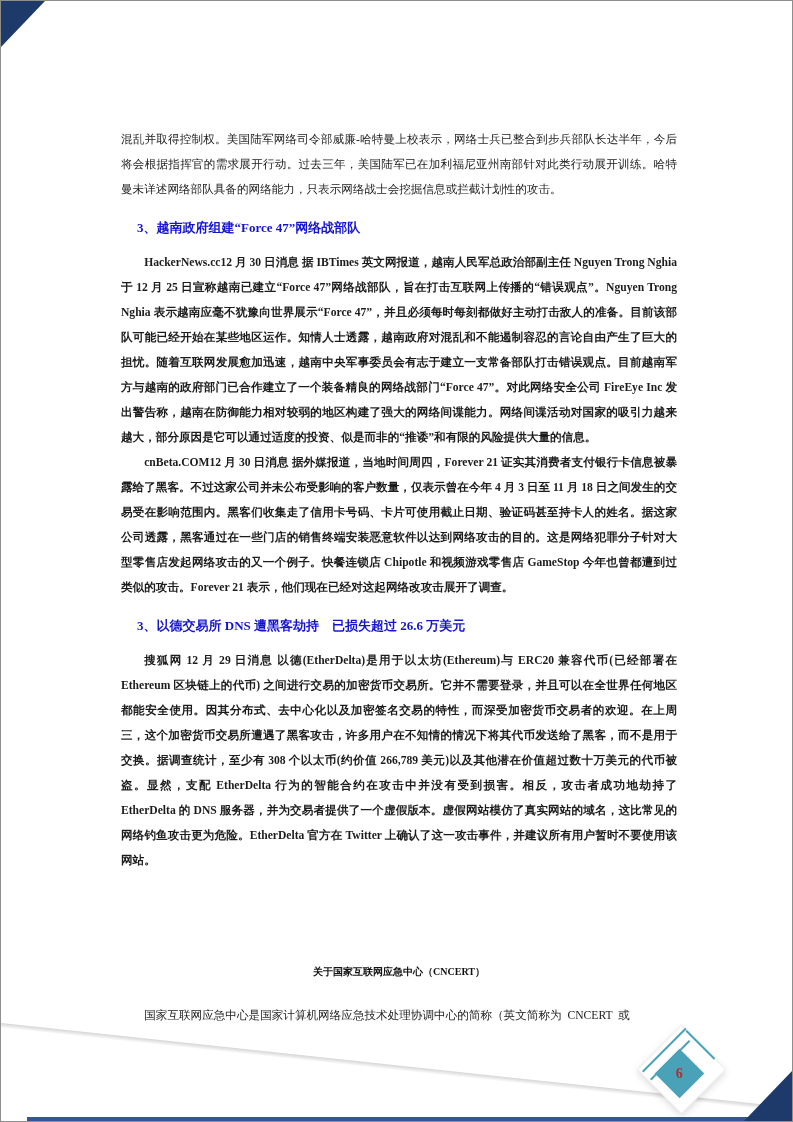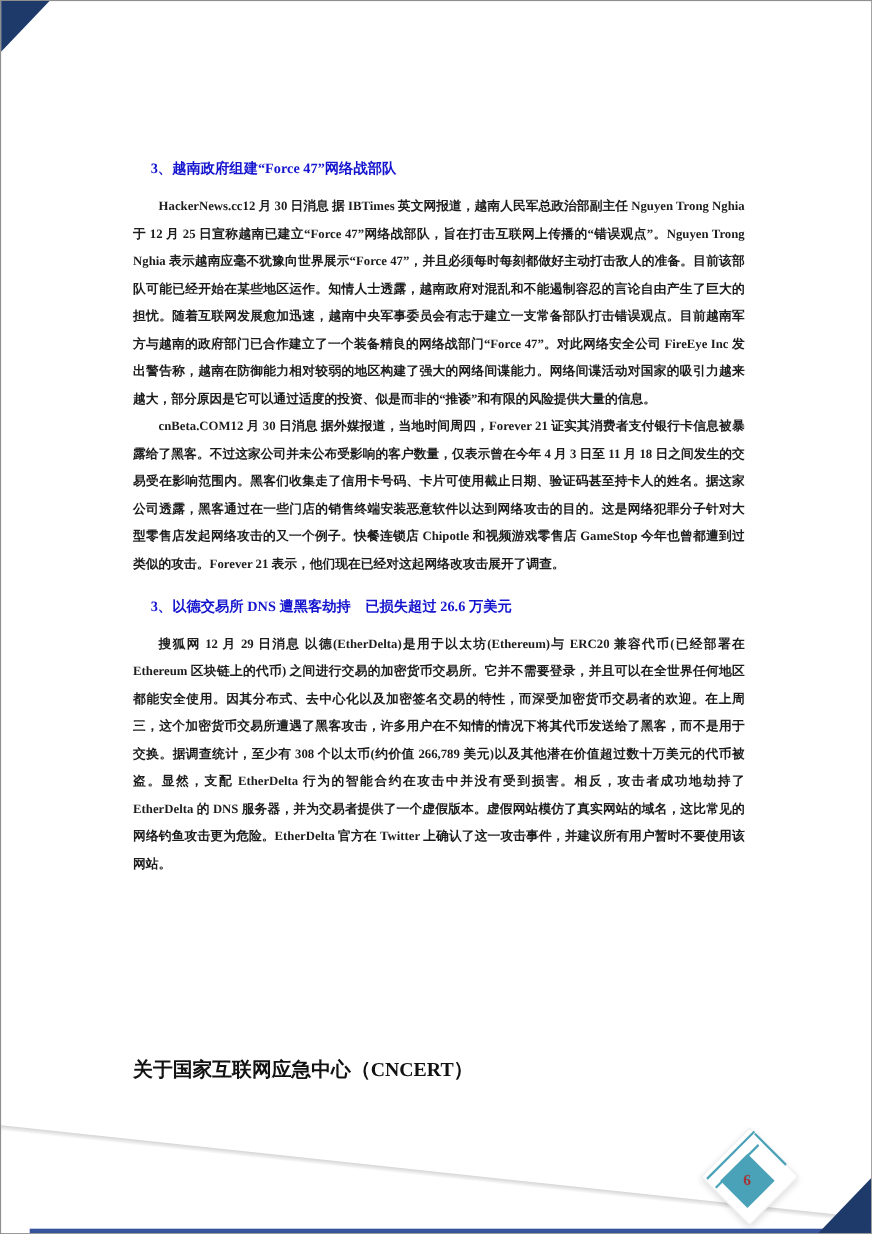--- a/index.html
+++ b/index.html
@@ -40,24 +40,25 @@
 
   
   .about {
     position: absolute;
     left: 120px;
     top: 960px;
     width: 556px;
   }
   .about-head {
     margin: 0;
-    font-size: 18px;
+    font-size: 10px;
     line-height: 22px;
     font-weight: 700;
     color: #111111;
+    text-align: center;
   }
   .about-p {
     margin: 20px 0 0 0;
     font-size: 11.6px;
     line-height: 25px;
     text-align: justify;
     text-indent: 2em;
     word-spacing: 3px;
     color: #1c1c1c;
   }
@@ -138,29 +139,31 @@
     z-index: 4;
   }
 </style>
 </head>
 <body>
 
 <div class="page">
 
   <div class="content">
 
+  <p class="body-p">混乱并取得控制权。美国陆军网络司令部威廉-哈特曼上校表示，网络士兵已整合到步兵部队长达半年，今后将会根据指挥官的需求展开行动。过去三年，美国陆军已在加利福尼亚州南部针对此类行动展开训练。哈特曼未详述网络部队具备的网络能力，只表示网络战士会挖掘信息或拦截计划性的攻击。</p>
       <h3 class="news-head">3、越南政府组建“Force 47”网络战部队</h3>
       <p class="body-p indent">HackerNews.cc12 月 30 日消息 据 IBTimes 英文网报道，越南人民军总政治部副主任 Nguyen Trong Nghia 于 12 月 25 日宣称越南已建立“Force 47”网络战部队，旨在打击互联网上传播的“错误观点”。Nguyen Trong Nghia 表示越南应毫不犹豫向世界展示“Force 47”，并且必须每时每刻都做好主动打击敌人的准备。目前该部队可能已经开始在某些地区运作。知情人士透露，越南政府对混乱和不能遏制容忍的言论自由产生了巨大的担忧。随着互联网发展愈加迅速，越南中央军事委员会有志于建立一支常备部队打击错误观点。目前越南军方与越南的政府部门已合作建立了一个装备精良的网络战部门“Force 47”。对此网络安全公司 FireEye Inc 发出警告称，越南在防御能力相对较弱的地区构建了强大的网络间谍能力。网络间谍活动对国家的吸引力越来越大，部分原因是它可以通过适度的投资、似是而非的“推诿”和有限的风险提供大量的信息。</p>
       <p class="body-p indent">cnBeta.COM12 月 30 日消息 据外媒报道，当地时间周四，Forever 21 证实其消费者支付银行卡信息被暴露给了黑客。不过这家公司并未公布受影响的客户数量，仅表示曾在今年 4 月 3 日至 11 月 18 日之间发生的交易受在影响范围内。黑客们收集走了信用卡号码、卡片可使用截止日期、验证码甚至持卡人的姓名。据这家公司透露，黑客通过在一些门店的销售终端安装恶意软件以达到网络攻击的目的。这是网络犯罪分子针对大型零售店发起网络攻击的又一个例子。快餐连锁店 Chipotle 和视频游戏零售店 GameStop 今年也曾都遭到过类似的攻击。Forever 21 表示，他们现在已经对这起网络改攻击展开了调查。</p>
       <h3 class="news-head">3、以德交易所 DNS 遭黑客劫持　已损失超过 26.6 万美元</h3>
       <p class="body-p indent">搜狐网 12 月 29 日消息 以德(EtherDelta)是用于以太坊(Ethereum)与 ERC20 兼容代币(已经部署在 Ethereum 区块链上的代币) 之间进行交易的加密货币交易所。它并不需要登录，并且可以在全世界任何地区都能安全使用。因其分布式、去中心化以及加密签名交易的特性，而深受加密货币交易者的欢迎。在上周三，这个加密货币交易所遭遇了黑客攻击，许多用户在不知情的情况下将其代币发送给了黑客，而不是用于交换。据调查统计，至少有 308 个以太币(约价值 266,789 美元)以及其他潜在价值超过数十万美元的代币被盗。显然，支配 EtherDelta 行为的智能合约在攻击中并没有受到损害。相反，攻击者成功地劫持了 EtherDelta 的 DNS 服务器，并为交易者提供了一个虚假版本。虚假网站模仿了真实网站的域名，这比常见的网络钓鱼攻击更为危险。EtherDelta 官方在 Twitter 上确认了这一攻击事件，并建议所有用户暂时不要使用该网站。</p>
     </div>
 
   <div class="about">
     <h2 class="about-head">关于国家互联网应急中心（CNCERT）</h2>
+    <p class="about-p">国家互联网应急中心是国家计算机网络应急技术处理协调中心的简称（英文简称为 CNCERT 或</p>
   </div>
 
   <div class="fold-line"></div>
 
   <div class="diamond-back"></div>
   <div class="ribbon ribbon-a"></div>
   <div class="ribbon ribbon-b"></div>
   <div class="ribbon ribbon-c"></div>
   <div class="diamond-teal">
     <span class="page-num">6</span>

